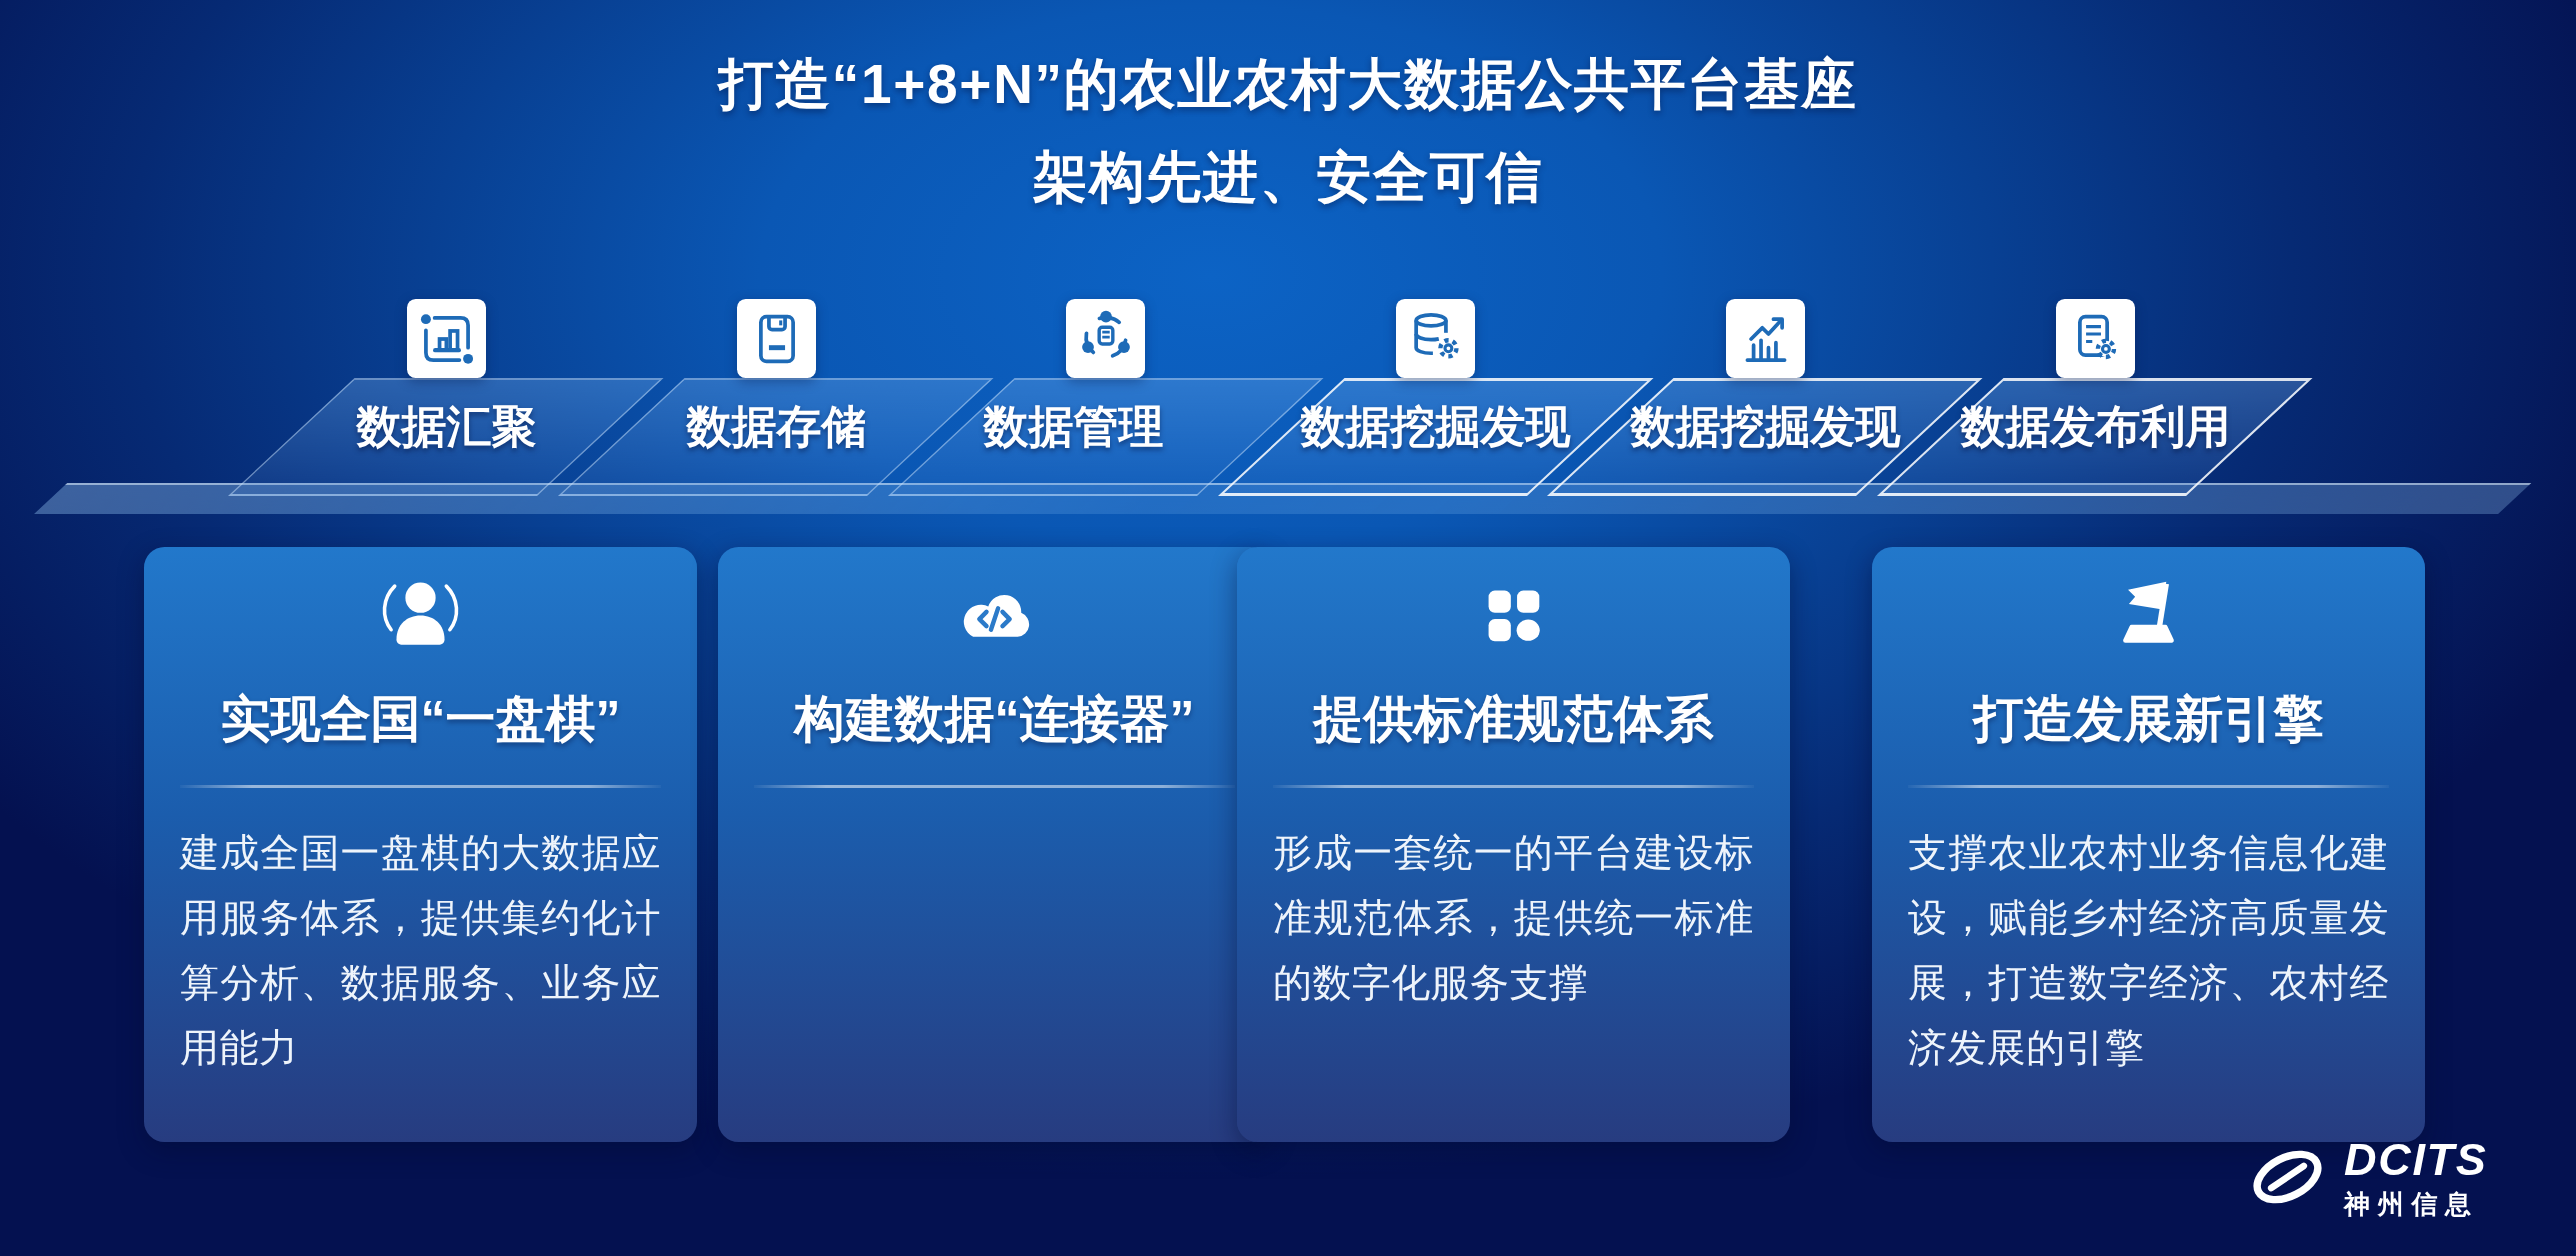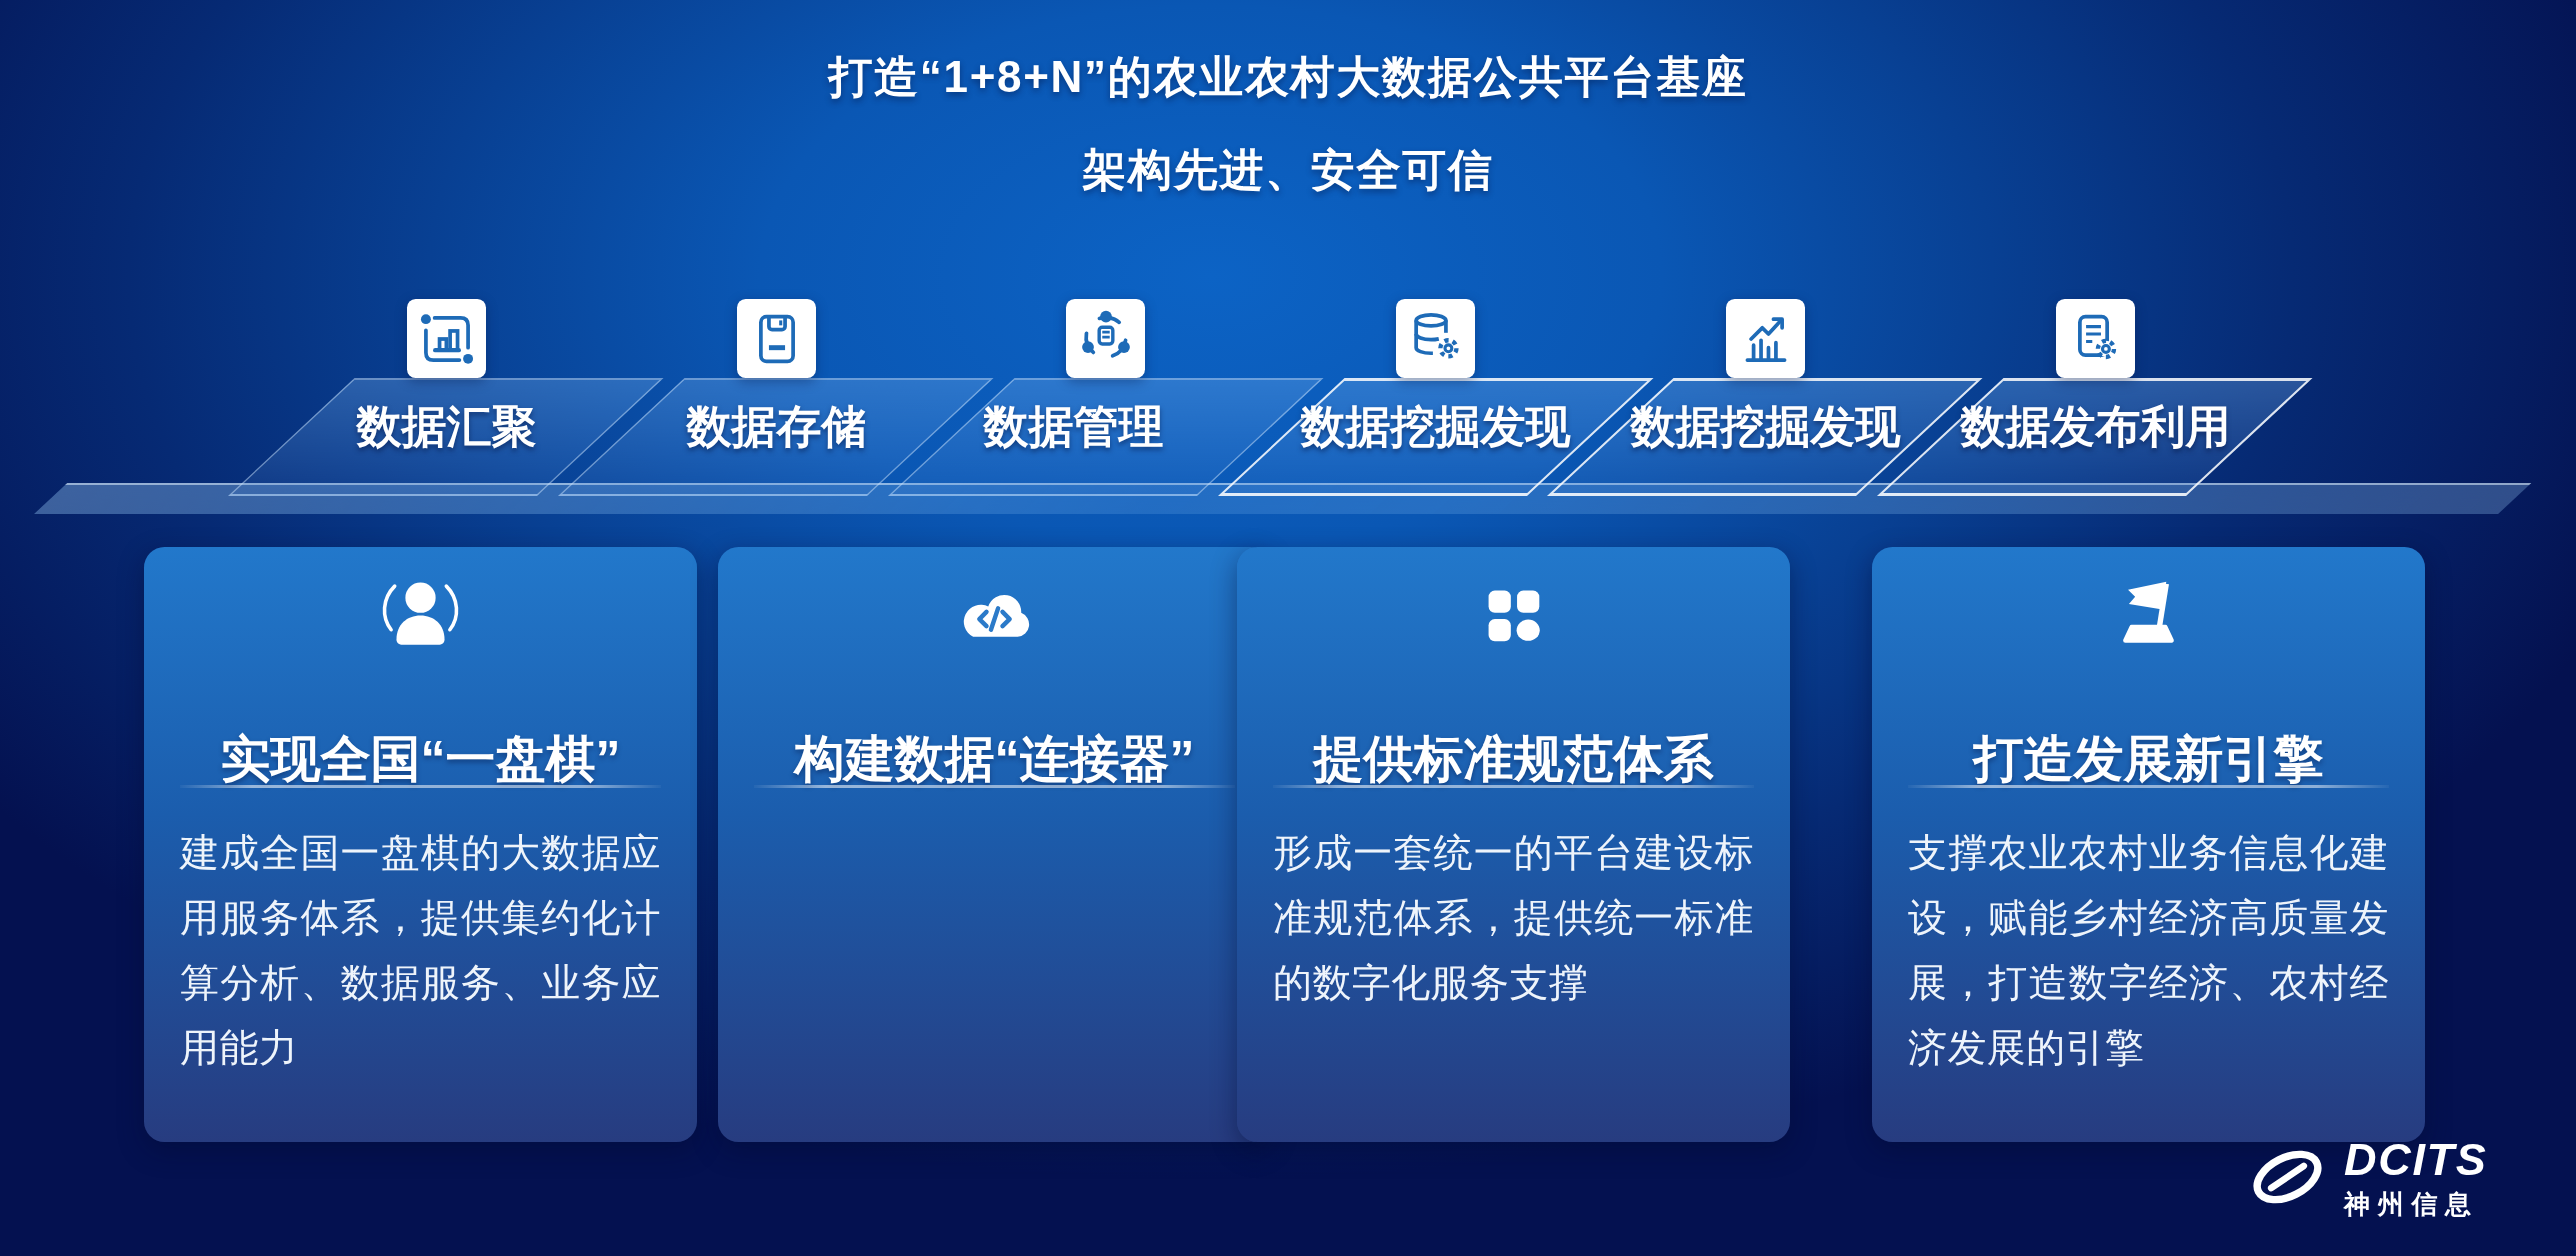--- a/index.html
+++ b/index.html
@@ -5,21 +5,21 @@
   html,body{margin:0;padding:0;background:#041150;}
   *{box-sizing:border-box;}
   .stage{
     position:relative;width:2576px;height:1256px;overflow:hidden;
     font-family:"Liberation Sans","DejaVu Sans",sans-serif;
     background:
       radial-gradient(1503px 902px at 47% 22%, #0c63c5 0%, #0a57b4 30%, #084093 52%, #062a74 72%, #041150 100%);
     color:#fff;
   }
   .title-line{position:absolute;left:0;width:100%;text-align:center;
-    font-size:44px;font-weight:bold;letter-spacing:1.7px;
+    font-size:55px;font-weight:bold;letter-spacing:1.7px;
     text-shadow:0 2.6px 6.9px rgba(3,15,60,.45);white-space:nowrap;}
   .t1{top:48px;} .t2{top:141px;}
 
   
   .base{
     position:absolute;left:34px;top:483px;width:2464px;height:31px;
     transform:skewX(-47deg);transform-origin:bottom left;
     background:linear-gradient(90deg,rgba(150,200,245,.38),rgba(120,180,238,.22) 45%,rgba(150,200,245,.30));
     border-top:2.6px solid rgba(225,242,255,.55);
   }
@@ -46,21 +46,21 @@
   .card{
     position:absolute;top:547px;width:553px;height:595px;border-radius:20.6px;
     background:linear-gradient(180deg,#2278cb 0%,#1b5dad 45%,#273c80 100%);
     box-shadow:0 8.6px 26px rgba(2,12,50,.45);
   }
   .card-icon{position:absolute;top:24px;left:0;width:100%;height:89px;
     display:flex;align-items:center;justify-content:center;}
   .card-icon svg{width:89px;height:89px;}
   .card-title{position:absolute;top:139px;left:0;width:100%;text-align:center;
     font-size:50px;font-weight:bold;white-space:nowrap;
-    text-shadow:0 2.6px 5.2px rgba(3,15,60,.4);margin-top:40px;}
+    text-shadow:0 2.6px 5.2px rgba(3,15,60,.4);}
   .card-divider{position:absolute;top:238px;left:36px;width:481px;height:2.6px;
     background:linear-gradient(90deg,rgba(255,255,255,.04),rgba(255,255,255,.55) 15%,rgba(255,255,255,.5) 85%,rgba(255,255,255,.04));}
   .card-body{position:absolute;top:273px;left:36px;width:481px;
     font-size:39px;line-height:65px;color:#eef4fb;letter-spacing:0.4px;
     text-align:justify;}
 
   
   .logo{position:absolute;left:2243px;top:1130px;width:283px;height:94px;display:flex;align-items:center;}
   .logo-mark{width:89px;height:74px;flex:0 0 auto;}
   .logo-text{margin-left:12px;line-height:1;}

